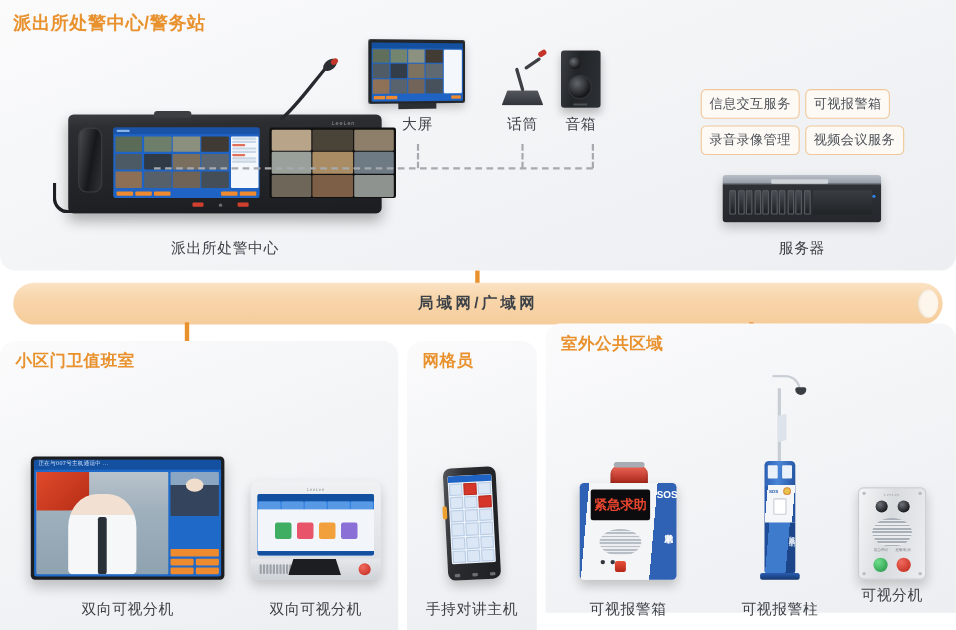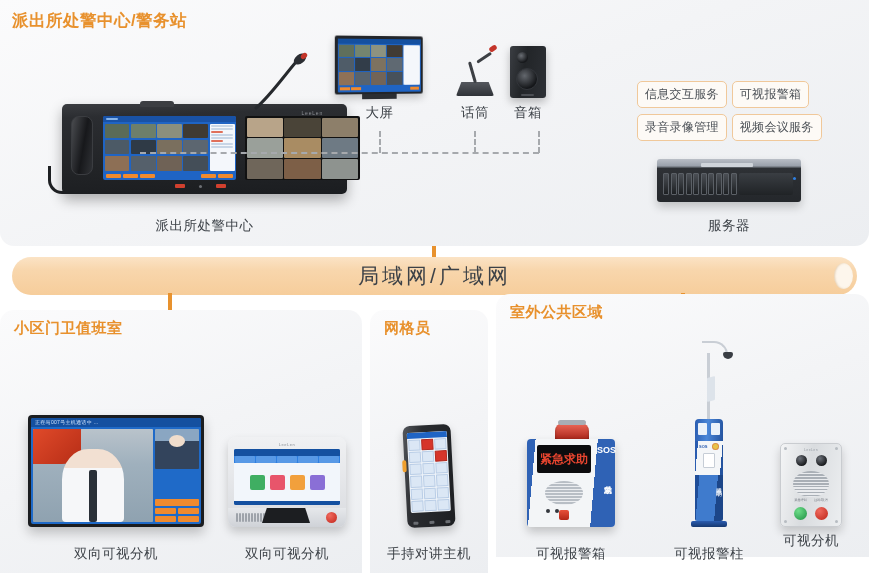--- a/index.html
+++ b/index.html
@@ -152,21 +152,21 @@
     position:absolute; left:12px; top:257px; width:845px; height:38px;
     background:linear-gradient(180deg,#fbe3c5 0%,#f8d6ac 35%,#f6cd9b 100%);
     border-radius:19px;
   }
   .pipe-cap{
     position:absolute; right:4px; top:6px; width:19px; height:26px;
     border-radius:50%; background:#fdf6ec; box-shadow:inset 1px 0 2px rgba(190,140,80,.35);
   }
   .pipe-label{
     position:absolute; inset:0; display:flex; align-items:center; justify-content:center;
-    font-size:21px; font-weight:normal; color:#3c4147; letter-spacing:3px;text-align:center;
+    font-size:14px; font-weight:bold; color:#3c4147; letter-spacing:3px;text-align:center;
   }
   .conn{position:absolute;width:4px;background:#e8922e;}
 
   
   #panelGate{ left:0; top:310px; width:362px; height:263px; border-radius:14px 14px 0 0;}
   #panelGrid{ left:370px; top:310px; width:118px; height:263px; border-radius:14px 14px 0 0;}
   #panelOut { left:496px; top:294px; width:373px; height:263px; border-radius:14px 14px 0 0;}
 
   
   .wallmon{

